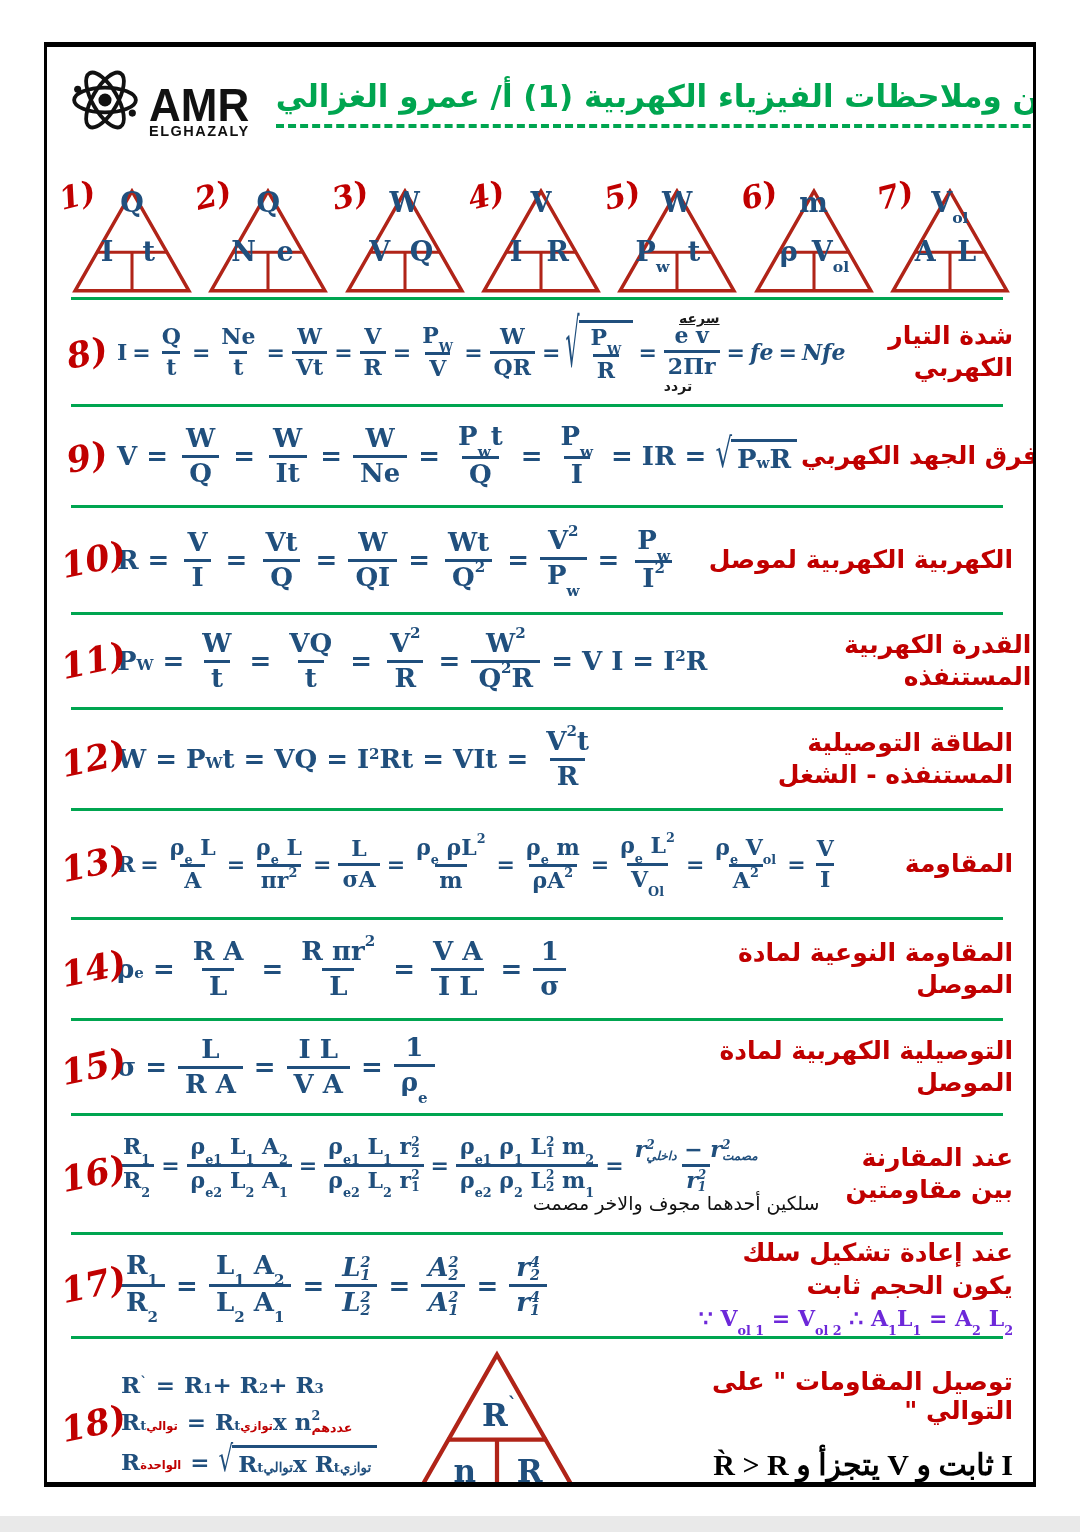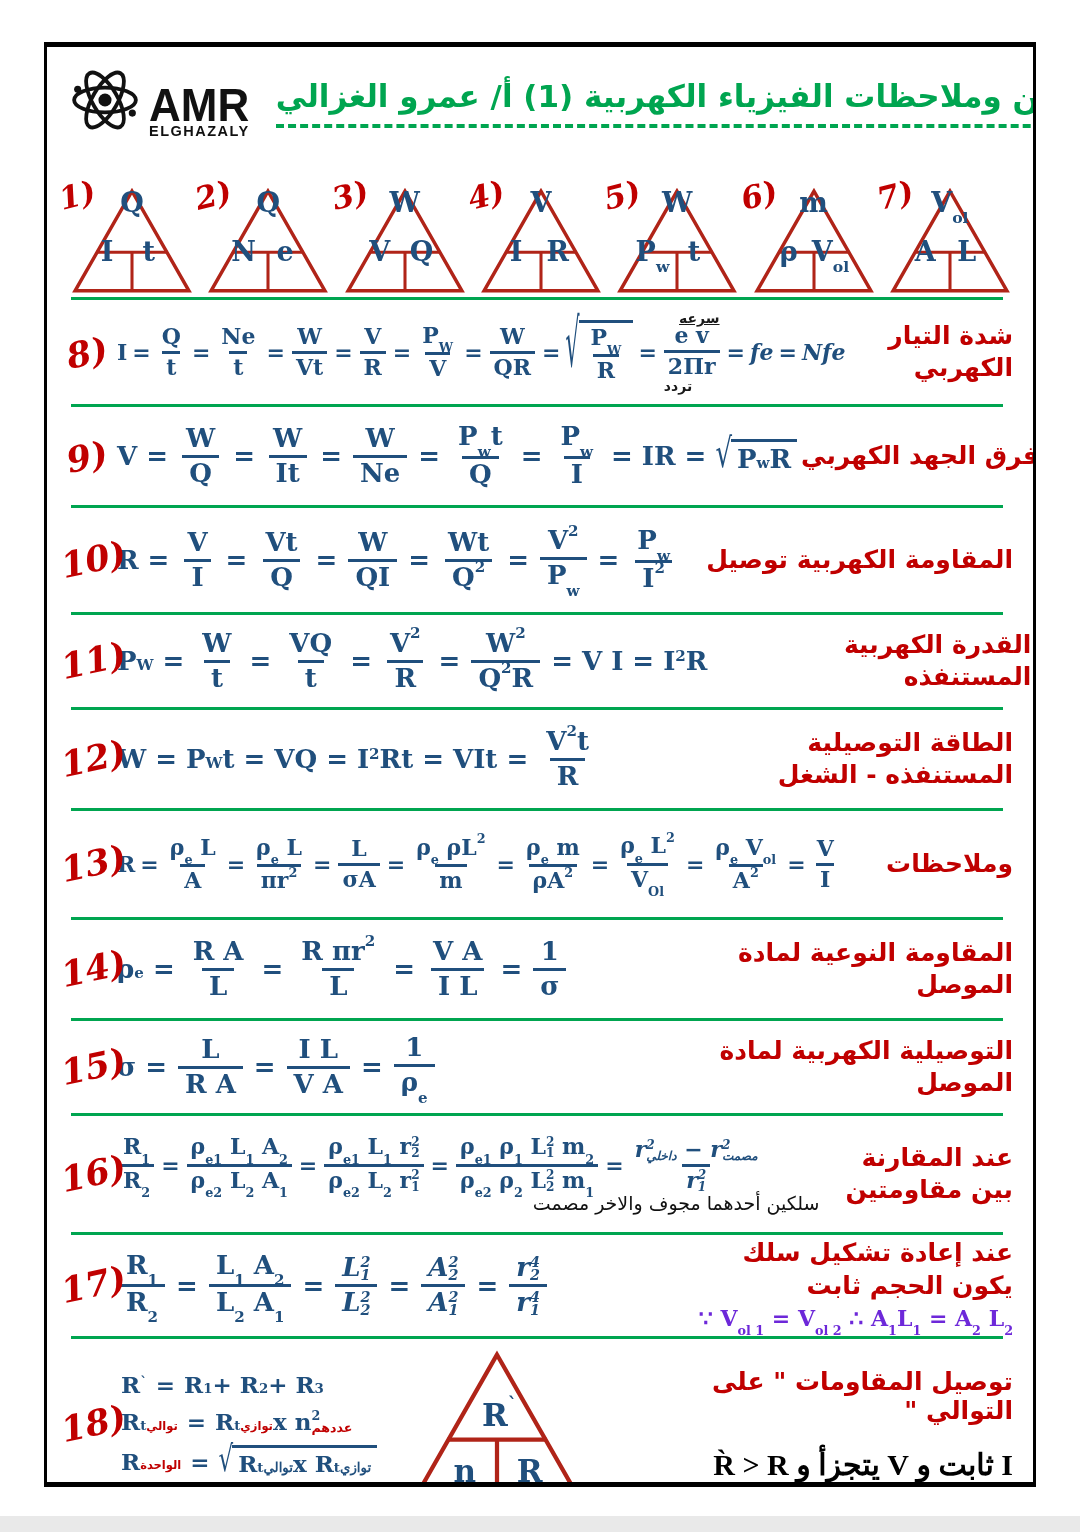--- a/index.html
+++ b/index.html
@@ -353,21 +353,21 @@
               <span class="d"><span class="pt">P</span><span class="sub">w</span></span>
             </span>
             <span class="eq">=</span>
             <span class="fr">
               <span class="n"><span class="pt">P</span><span class="sub">w</span></span>
               <span class="d"><span class="pt">I</span><span class="sup">2</span></span>
             </span>
           </div>
         </div>
         <div class="rlabel">
-          <div class="lab-line">المقاومة الكهربية توصيل</div>
+          <div class="lab-line">الكهربية الكهربية لموصل</div>
         </div>
       </div>
       <div class="gline"></div>
       <div class="frow" style="min-height: 88px;">
         <div class="rnum">11)</div>
         <div class="rbody">
           <div class="rformula">
             <span class="tx">
               <span class="pt">P</span>
               <span class="sub">W</span>
@@ -491,21 +491,21 @@
               <span class="d"><span class="pt">A</span><span class="sup">2</span></span>
             </span>
             <span class="eq">=</span>
             <span class="fr">
               <span class="n"><span class="pt">V</span></span>
               <span class="d"><span class="pt">I</span></span>
             </span>
           </div>
         </div>
         <div class="rlabel">
-          <div class="lab-line">وملاحظات</div>
+          <div class="lab-line">المقاومة</div>
         </div>
       </div>
       <div class="gline"></div>
       <div class="frow" style="min-height: 94px;">
         <div class="rnum">14)</div>
         <div class="rbody">
           <div class="rformula">
             <span class="tx">
               <span class="pt">ρ</span>
               <span class="sub">e</span>

